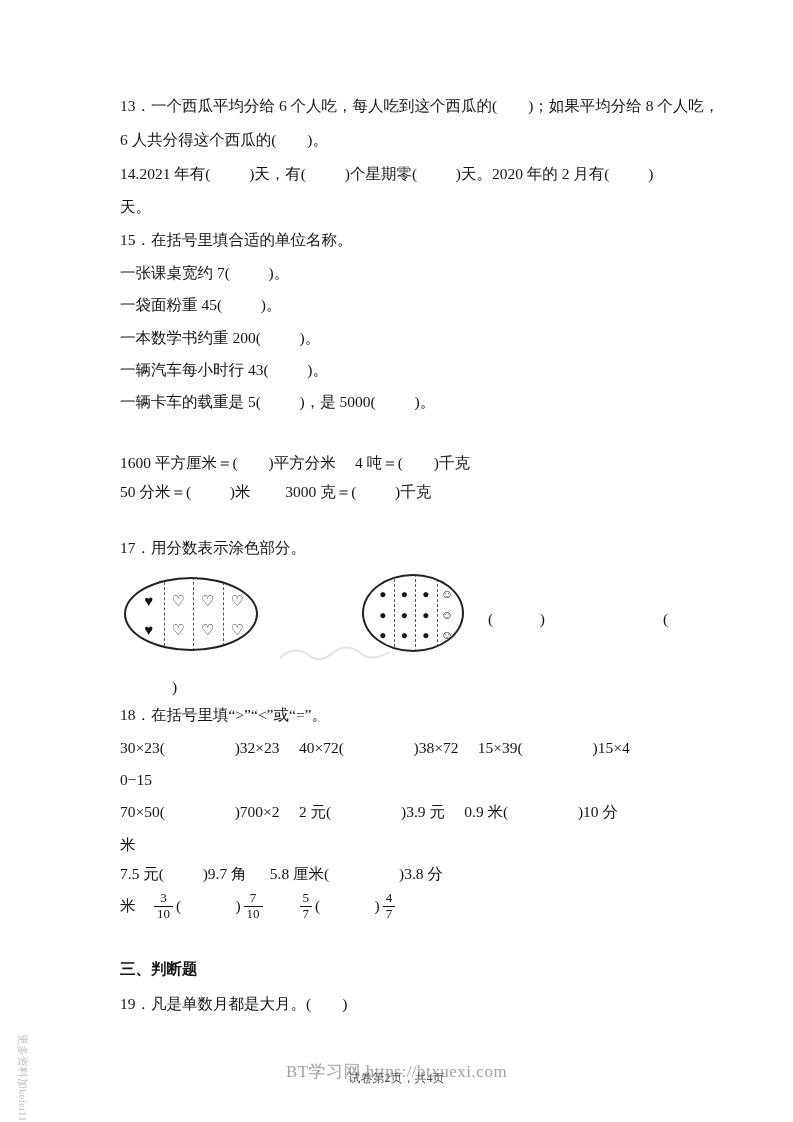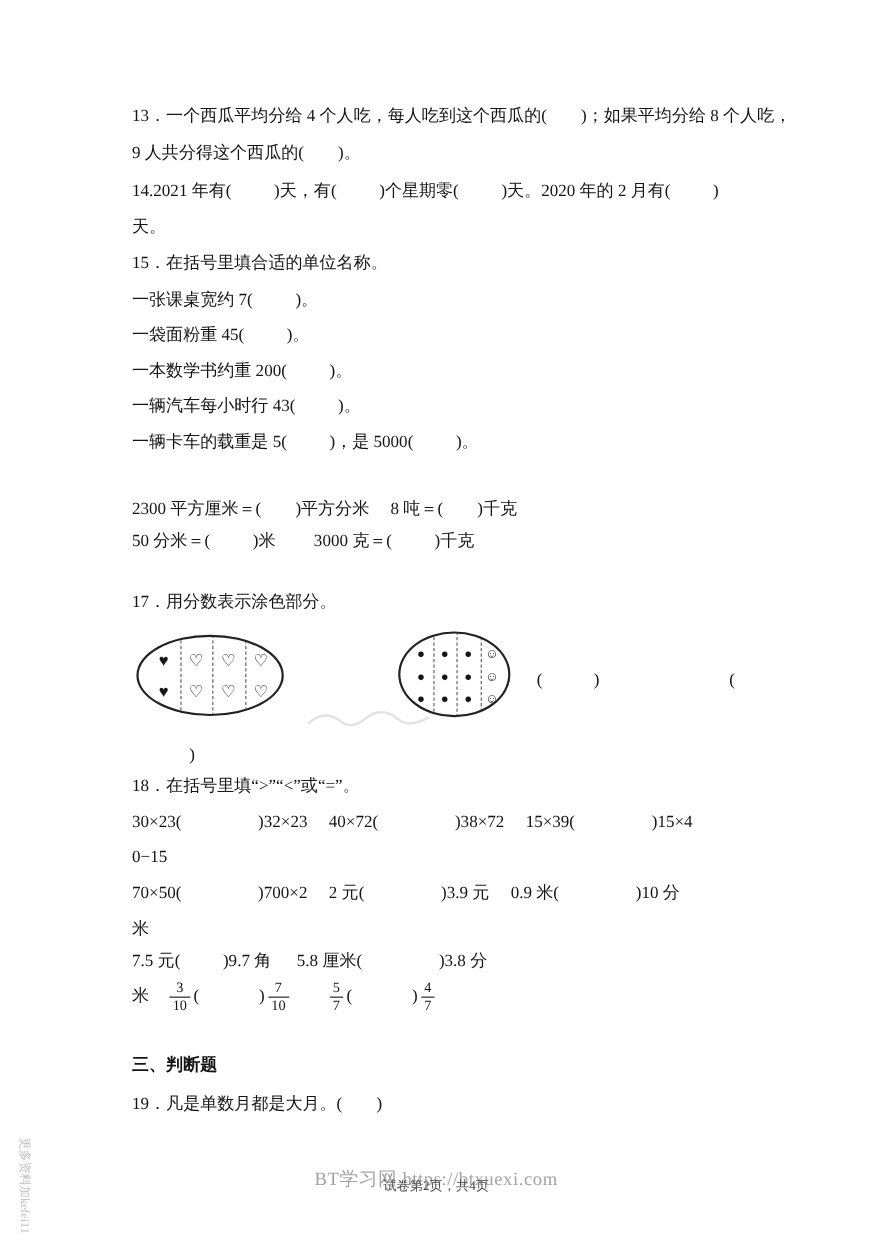--- a/index.html
+++ b/index.html
@@ -38,34 +38,34 @@
   .watermark-left {
     position:absolute; left:30px; top:1034px; transform:rotate(90deg);
     transform-origin:0 0; color:#c0c0c0; font-size:11px; white-space:pre;
   }
 </style>
 </head>
 <body>
 
 <div class="page">
 
-  <div class="line" style="top:95px">13．一个西瓜平均分给 4 个人吃，每人吃到这个西瓜的(        )；如果平均分给 8 个人吃，</div>
-  <div class="line" style="top:129px">9 人共分得这个西瓜的(        )。</div>
+  <div class="line" style="top:95px">13．一个西瓜平均分给 6 个人吃，每人吃到这个西瓜的(        )；如果平均分给 8 个人吃，</div>
+  <div class="line" style="top:129px">6 人共分得这个西瓜的(        )。</div>
 
   <div class="line" style="top:163px">14.2021 年有(          )天，有(          )个星期零(          )天。2020 年的 2 月有(          )</div>
   <div class="line" style="top:196px">天。</div>
 
   <div class="line" style="top:229px">15．在括号里填合适的单位名称。</div>
   <div class="line" style="top:262px">一张课桌宽约 7(          )。</div>
   <div class="line" style="top:294px">一袋面粉重 45(          )。</div>
   <div class="line" style="top:327px">一本数学书约重 200(          )。</div>
   <div class="line" style="top:359px">一辆汽车每小时行 43(          )。</div>
   <div class="line" style="top:391px">一辆卡车的载重是 5(          )，是 5000(          )。</div>
 
-  <div class="line" style="top:452px">2300 平方厘米＝(        )平方分米　 8 吨＝(        )千克</div>
+  <div class="line" style="top:452px">1600 平方厘米＝(        )平方分米　 4 吨＝(        )千克</div>
   <div class="line" style="top:481px">50 分米＝(          )米　　 3000 克＝(          )千克</div>
 
   <div class="line" style="top:537px">17．用分数表示涂色部分。</div>
 
   <div class="oval" style="left:124px;top:577px;width:134px;height:74px;">
       <span class="cell" style="left: 8px; top: 8px; width: 29.5px; height: 29px; line-height: 29px;">♥</span>
       <span class="cell" style="left: 37.5px; top: 8px; width: 29.5px; height: 29px; line-height: 29px;">♡</span>
       <span class="cell" style="left: 67px; top: 8px; width: 29.5px; height: 29px; line-height: 29px;">♡</span>
       <span class="cell" style="left: 96.5px; top: 8px; width: 29.5px; height: 29px; line-height: 29px;">♡</span>
       <span class="cell" style="left: 8px; top: 37px; width: 29.5px; height: 29px; line-height: 29px;">♥</span>

